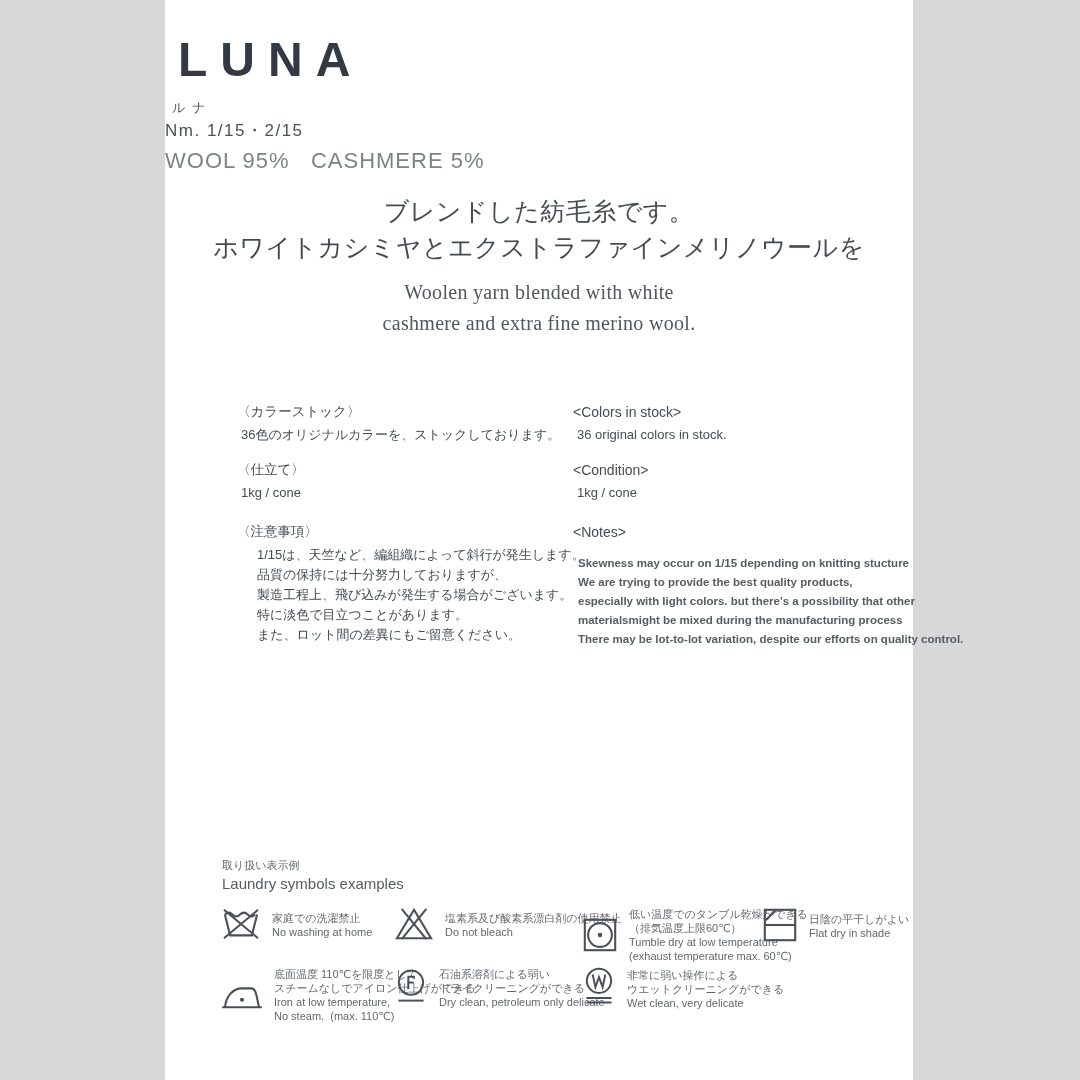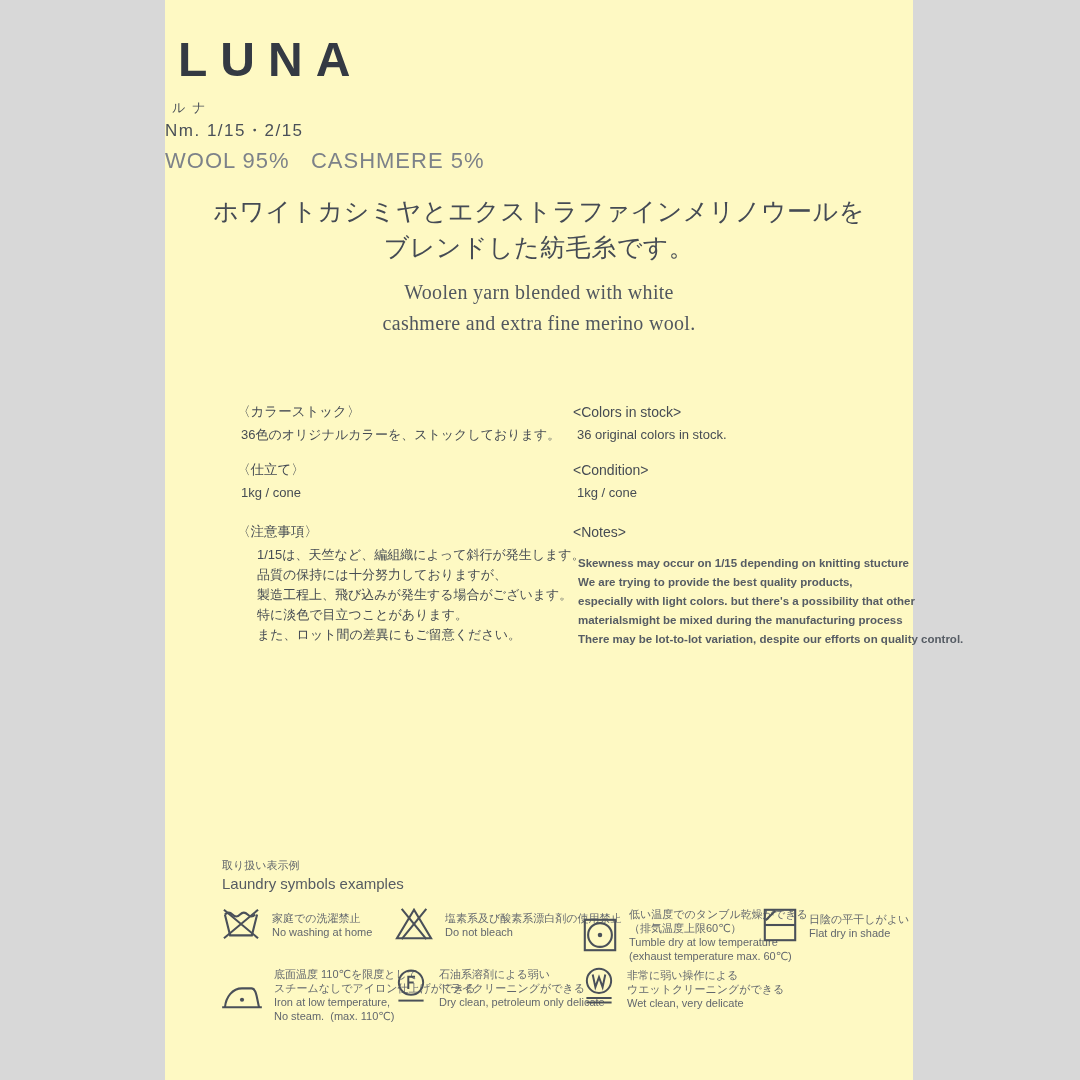--- a/index.html
+++ b/index.html
@@ -6,21 +6,21 @@
   body{
     width:1080px;height:1080px;
     background:#d8d8d8;
     font-family:"Liberation Sans","DejaVu Sans",sans-serif;
     -webkit-font-smoothing:antialiased;
     overflow:hidden;
   }
   .canvas{position:relative;width:1080px;height:1080px;}
   .page{
     position:absolute;left:165px;top:0;width:748px;height:1080px;
-    background:#fef9c3;
+    background:#ffffff;
   }
   .title{
     position:absolute;left:0;top:32px;width:748px;
     font-size:48px;font-weight:700;letter-spacing:13px;
     color:#343a43;text-indent:13px;
   }
   .kana{
     position:absolute;left:0;top:99px;width:748px;
     font-size:13px;letter-spacing:7px;color:#4a5058;text-indent:7px;
   }
@@ -77,22 +77,22 @@
 
 <div class="canvas">
   <div class="page">
 
     <div class="title">LUNA</div>
     <div class="kana">ルナ</div>
     <div class="nm">Nm. 1/15・2/15</div>
     <div class="comp">WOOL 95%   CASHMERE 5%</div>
 
     <div class="headline-jp">
+      <div>ブレンドした紡毛糸です。</div>
       <div>ホワイトカシミヤとエクストラファインメリノウールを</div>
-      <div>ブレンドした紡毛糸です。</div>
     </div>
     <div class="headline-en">
       <div>Woolen yarn blended with white</div>
       <div>cashmere and extra fine merino wool.</div>
     </div>
 
     <div class="col col-jp">
       <div class="spec-head">〈カラーストック〉</div>
       <div class="spec-body">36色のオリジナルカラーを、ストックしております。</div>
       <div class="gap-s"></div>

